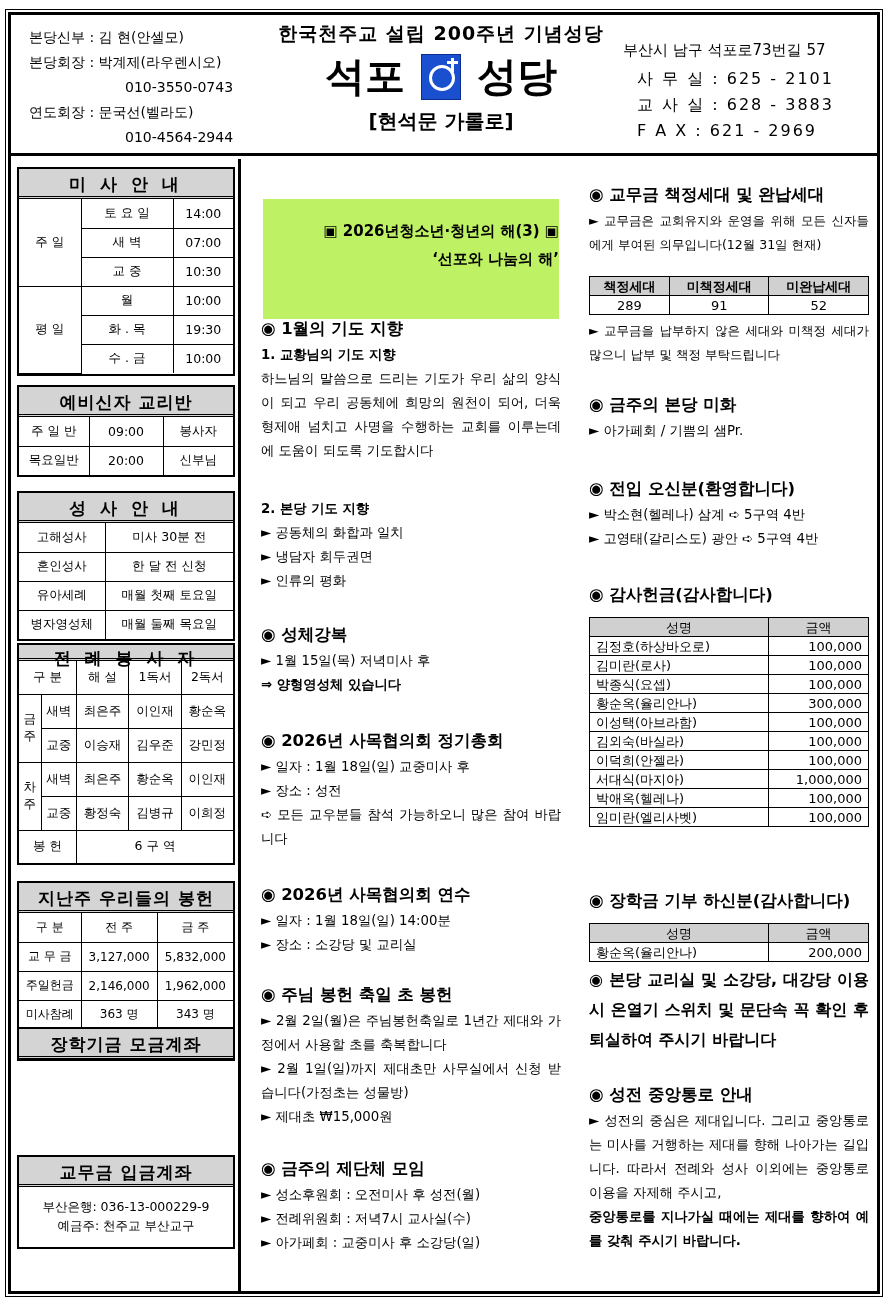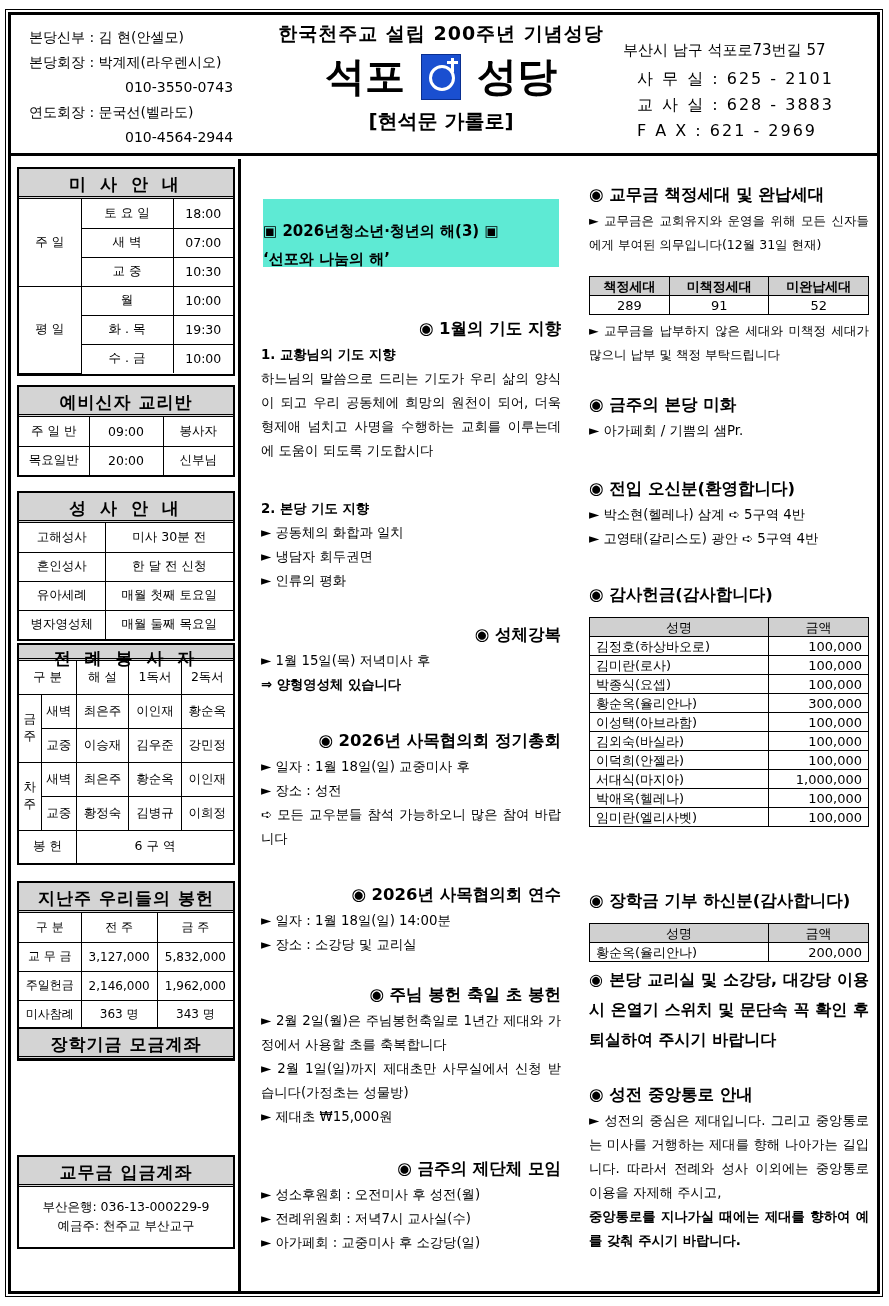--- a/index.html
+++ b/index.html
@@ -29,23 +29,23 @@
   .box .bh { background: #d4d4d4; text-align: center; font-weight: bold; font-size: 17px; height: 30px; line-height: 30px; border-bottom: 3px double #000; letter-spacing: 4px; }
   table.grid { border-collapse: collapse; width: 100%; font-size: 12.5px; }
   table.grid td { border: 1px solid #000; text-align: center; height: 29px; }
   table.grid tr:first-child td { border-top: none; }
   table.grid td:first-child { border-left: none; }
   table.grid td:last-child { border-right: none; }
   table.grid tr:last-child td { border-bottom: none; }
   .box .acct { font-size: 12.5px; line-height: 19px; padding: 14px 10px 18px 10px; }
   .box .acct.c { text-align: center; padding: 10px 6px 12px 6px; }
   
-  .banner { position: absolute; left: 12px; top: 40px; width: 296px; height: 68px; background: #5eead4; text-align: left; font-weight: bold; font-size: 15px; line-height: 28px; padding-top: 18px; }
+  .banner { position: absolute; left: 12px; top: 40px; width: 296px; height: 120px; background: #bef264; text-align: right; font-weight: bold; font-size: 15px; line-height: 28px; padding-top: 18px; }
   .sec { position: absolute; left: 10px; width: 300px; font-size: 13.3px; line-height: 24px; }
-  .sec .h { font-size: 16.5px; font-weight: bold; line-height: 28px; text-align: right; }
+  .sec .h { font-size: 16.5px; font-weight: bold; line-height: 28px; }
   .sec .b { font-weight: bold; }
   .sec p { text-align: justify; }
   
   .rsec { position: absolute; left: 12px; width: 280px; font-size: 13.3px; line-height: 24px; }
   .rsec .h { font-size: 16.5px; font-weight: bold; line-height: 28px; }
   table.t { border-collapse: collapse; width: 280px; font-size: 13px; }
   table.t th { background: #d0d0d0; font-weight: normal; border: 1px solid #000; height: 19px; line-height: 17px; }
   table.t td { border: 1px solid #000; height: 19px; line-height: 17px; padding: 0 6px; }
   table.t th.bold { font-weight: bold; }
   .num { text-align: right; }
@@ -88,21 +88,21 @@
 
   <div class="left-col">
 
     <div class="box" style="top:8px;">
       <div class="bh">미 사 안 내</div>
       <table class="grid">
         <tbody>
             <tr>
               <td rowspan="3" style="width:62px">주    일</td>
               <td>토 요 일</td>
-              <td style="width:60px">18:00</td>
+              <td style="width:60px">14:00</td>
             </tr>
         <tr>
               <td>새     벽</td>
               <td>07:00</td>
             </tr>
         <tr>
               <td>교     중</td>
               <td>10:30</td>
             </tr>
         <tr>

